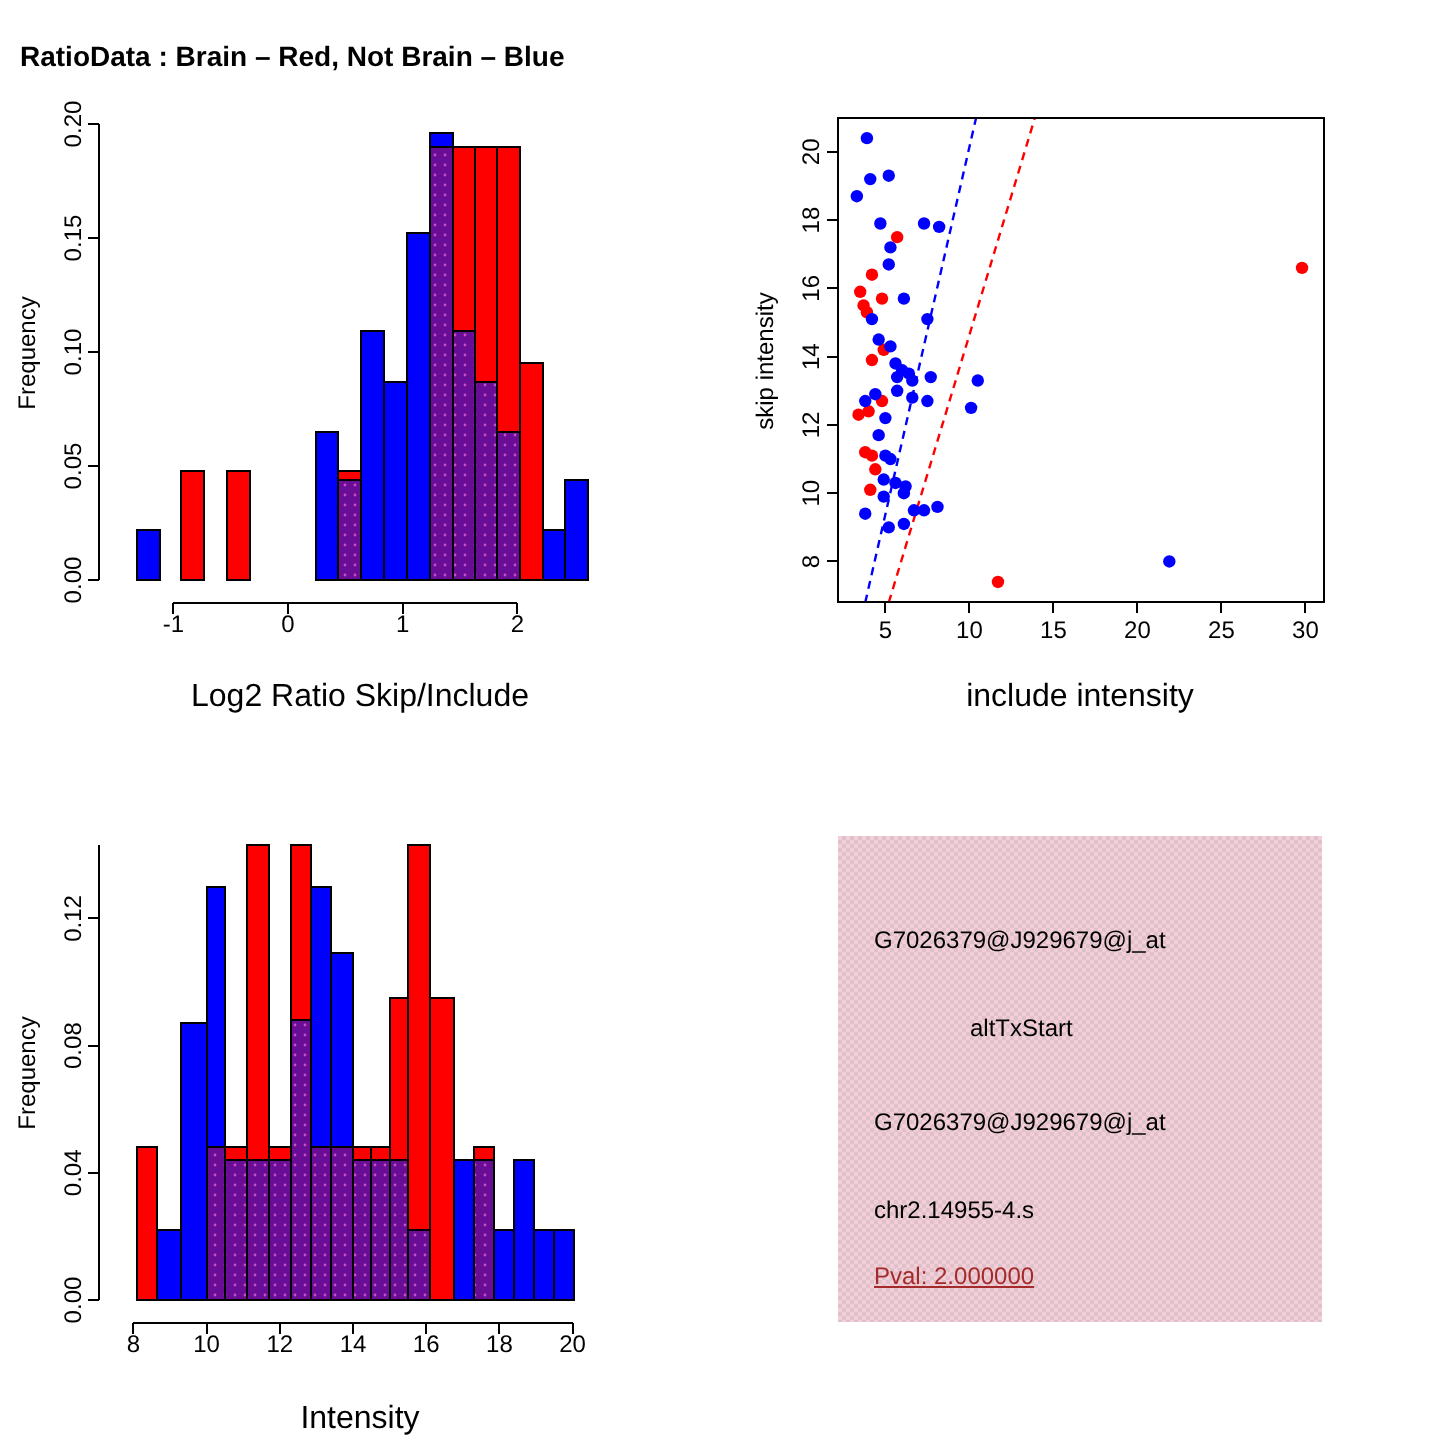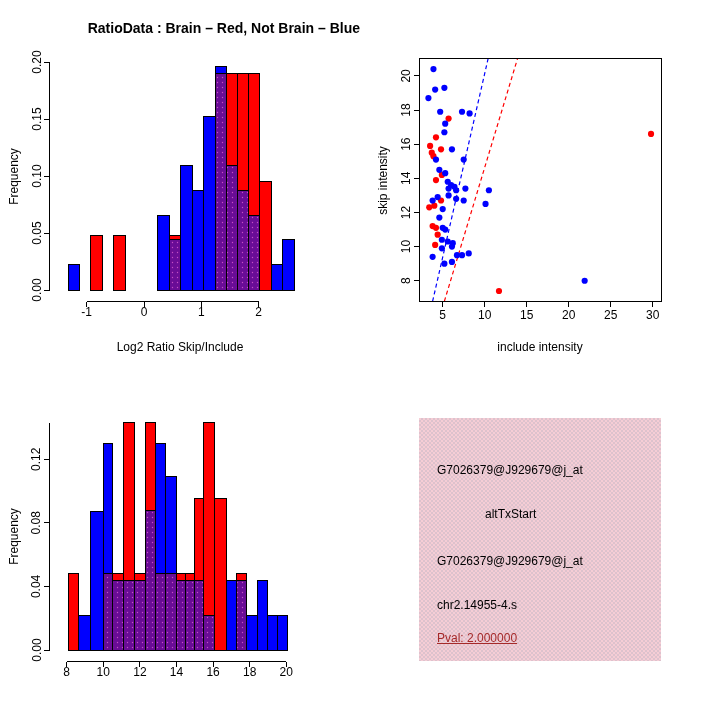--- a/index.html
+++ b/index.html
@@ -4,23 +4,23 @@
 <style>
   html,body{margin:0;padding:0;background:#ffffff;}
   #figure{position:relative;width:720px;height:720px;background:#ffffff;overflow:hidden;
           font-family:"Liberation Sans",sans-serif;color:#000;}
   .panel{position:absolute;width:360px;height:360px;}
   #panel-tl{left:0;top:0;}
   #panel-tr{left:360px;top:0;}
   #panel-bl{left:0;top:360px;}
   #panel-br{left:360px;top:360px;}
   .plot-svg{position:absolute;left:0;top:0;width:360px;height:360px;}
-  .title{position:absolute;left:0;top:20px;width:360px;text-align:right;
-         font-size:14px;font-weight:bold;letter-spacing:0px;}
-  .xlabel{position:absolute;left:0;top:340px;width:360px;text-align:center;font-size:12px;}
+  .title{position:absolute;left:0;top:20px;width:360px;text-align:left;
+         font-size:14px;font-weight:bold;letter-spacing:0px;padding-left:10px;}
+  .xlabel{position:absolute;left:0;top:340px;width:360px;text-align:center;font-size:16px;}
   .ylabel{position:absolute;left:-86px;top:169px;width:200px;height:15px;text-align:center;
           font-size:12px;transform:rotate(-90deg);}
   #panel-bl .xlabel{top:341px;}
   #panel-tr .ylabel{left:-77px;top:173px;}
   #info-box{position:absolute;left:59px;top:58px;width:242px;height:243px;
             background-color:#f5cdd5;
             background-image:
               linear-gradient(45deg,#ddc2cd 25%,transparent 25%,transparent 75%,#ddc2cd 75%),
               linear-gradient(45deg,#ddc2cd 25%,transparent 25%,transparent 75%,#ddc2cd 75%);
             background-size:4px 4px;background-position:0 0,2px 2px;}
@@ -267,20 +267,21 @@
         <rect x="214.93" y="138.95" width="11.894999999999982" height="151.05" fill="#FF0000" stroke="#000" stroke-width="1" shape-rendering="crispEdges"></rect>
         <rect x="226.825" y="220.04000000000002" width="10.065000000000055" height="69.95999999999998" fill="#0000FF" stroke="#000" stroke-width="1" shape-rendering="crispEdges"></rect>
         <rect x="236.89000000000004" y="213.68" width="10.064999999999998" height="76.32" fill="#FF0000" stroke="#000" stroke-width="1" shape-rendering="crispEdges"></rect>
         <rect x="236.89000000000004" y="220.04000000000002" width="10.064999999999998" height="69.95999999999998" fill="#0000FF" stroke="#000" stroke-width="1" shape-rendering="crispEdges"></rect>
         <rect x="236.89000000000004" y="220.04000000000002" width="10.064999999999998" height="69.95999999999998" fill="url(#svg-bl-dots)" stroke="#000" stroke-width="1" shape-rendering="crispEdges"></rect>
         <rect x="246.95500000000004" y="255.02" width="10.06499999999994" height="34.97999999999999" fill="#0000FF" stroke="#000" stroke-width="1" shape-rendering="crispEdges"></rect>
         <rect x="257.02" y="220.04000000000002" width="10.064999999999998" height="69.95999999999998" fill="#0000FF" stroke="#000" stroke-width="1" shape-rendering="crispEdges"></rect>
         <rect x="267.085" y="255.02" width="10.065000000000055" height="34.97999999999999" fill="#0000FF" stroke="#000" stroke-width="1" shape-rendering="crispEdges"></rect>
         <rect x="277.15000000000003" y="255.02" width="10.064999999999998" height="34.97999999999999" fill="#0000FF" stroke="#000" stroke-width="1" shape-rendering="crispEdges"></rect>
       </svg>
+    <div class="xlabel">Intensity</div>
     <div class="ylabel">Frequency</div>
   </div>
 
   <div class="panel" id="panel-br">
     <div id="info-box">
       <div class="info-line" id="info-line-0">G7026379@J929679@j_at</div>
       <div class="info-line" id="info-line-1">altTxStart</div>
       <div class="info-line" id="info-line-2">G7026379@J929679@j_at</div>
       <div class="info-line" id="info-line-3">chr2.14955-4.s</div>
       <div class="info-line" id="info-line-4" style="color: rgb(165, 42, 42);">Pval: 2.000000</div>

